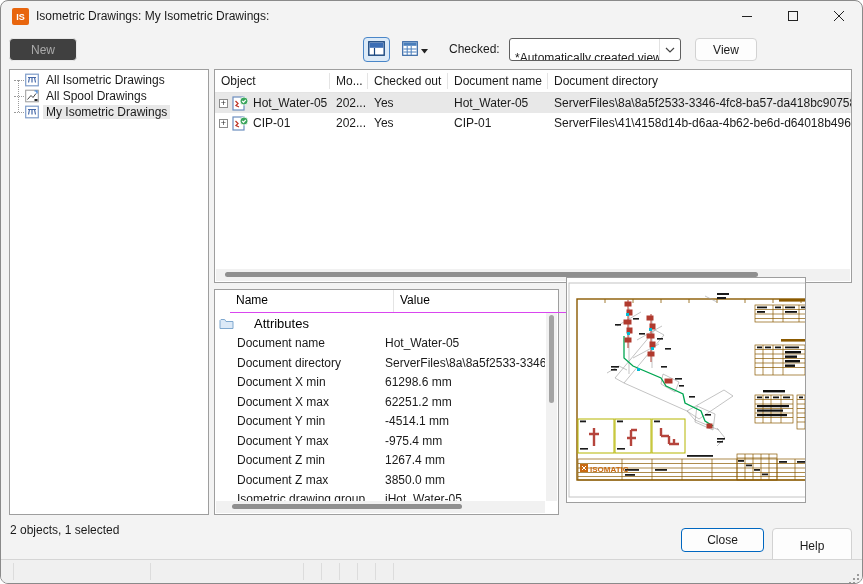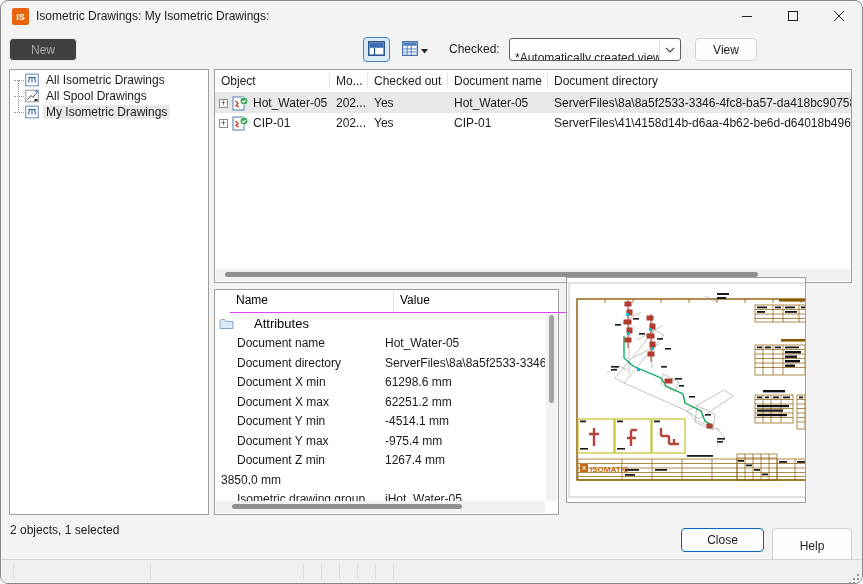--- a/index.html
+++ b/index.html
@@ -275,20 +275,21 @@
       </div>
       <div class="attr-row">
         <span class="nm">Document Y max</span>
         <span class="vl">-975.4 mm</span>
       </div>
       <div class="attr-row">
         <span class="nm">Document Z min</span>
         <span class="vl">1267.4 mm</span>
       </div>
       <div class="attr-row">
+        <span class="nm">Document Z max</span>
         <span class="vl">3850.0 mm</span>
       </div>
       <div class="attr-row">
         <span class="nm">Isometric drawing group</span>
         <span class="vl">iHot_Water-05</span>
       </div>
     </div>
     <div class="vscroll">
       <div class="thumb"></div>
     </div>

